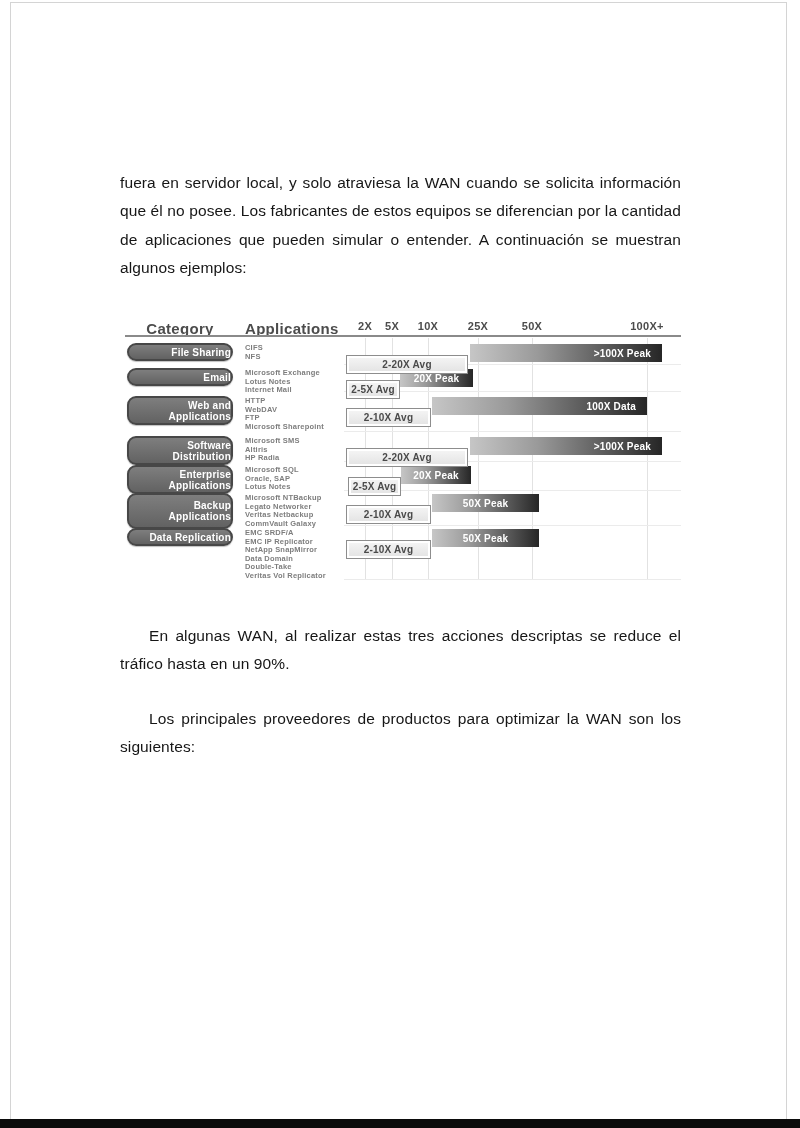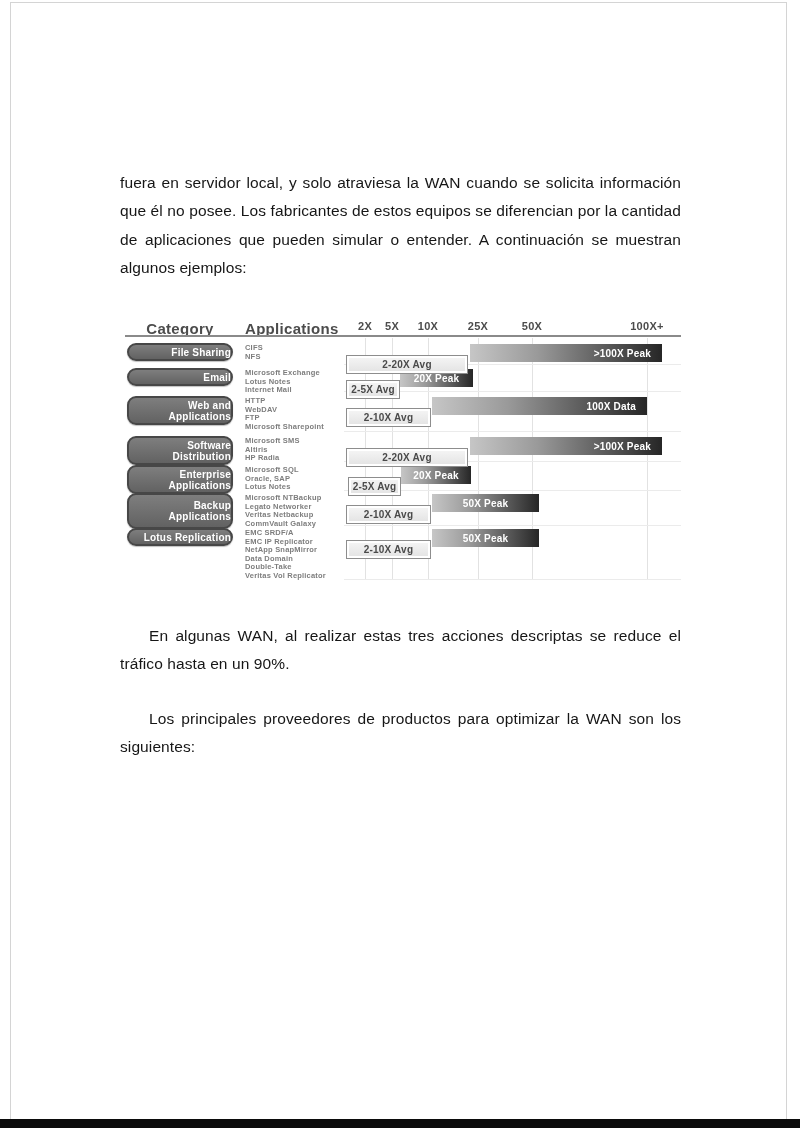--- a/index.html
+++ b/index.html
@@ -175,21 +175,21 @@
 Legato Networker
 Veritas Netbackup
 CommVault Galaxy</div>
         <div class="bars">
           <div class="peak-bar peak-center" style="left: 88px; width: 107px;">50X Peak</div>
           <div class="avg-box" style="left: 2px; width: 85px;">2-10X Avg</div>
         </div>
       </div>
       <div class="row" style="top: 210px; height: 52px;">
         <div class="cat-btn" style="height: 18px;">
-          <span>Lotus Replication</span>
+          <span>Data Replication</span>
         </div>
         <div class="apps">EMC SRDF/A
 EMC IP Replicator
 NetApp SnapMirror
 Data Domain
 Double-Take
 Veritas Vol Replicator</div>
         <div class="bars">
           <div class="peak-bar peak-center" style="left: 88px; width: 107px;">50X Peak</div>
           <div class="avg-box" style="left: 2px; width: 85px;">2-10X Avg</div>

